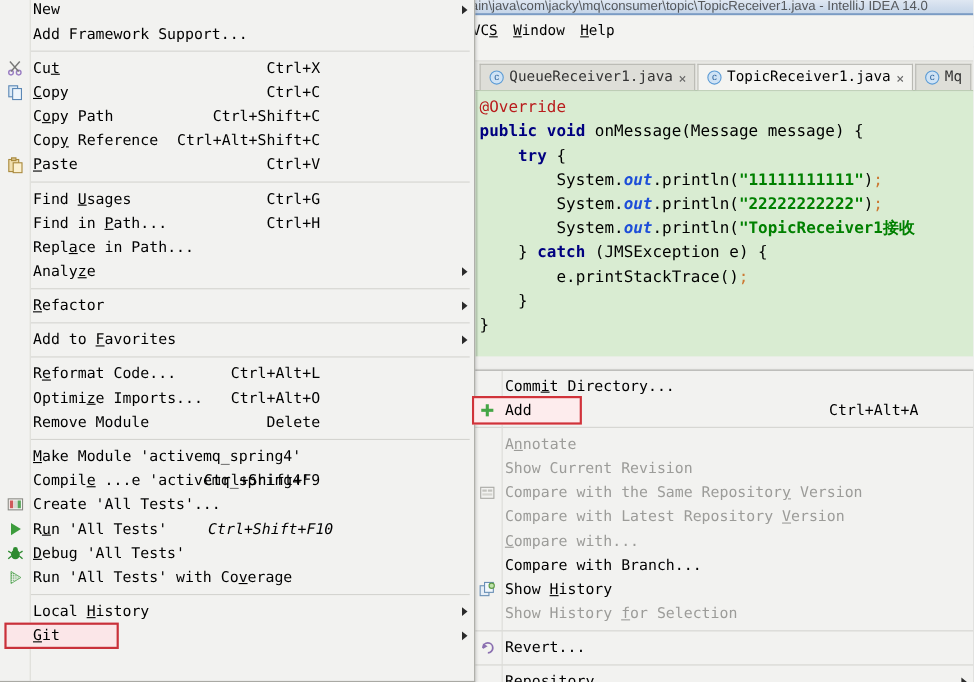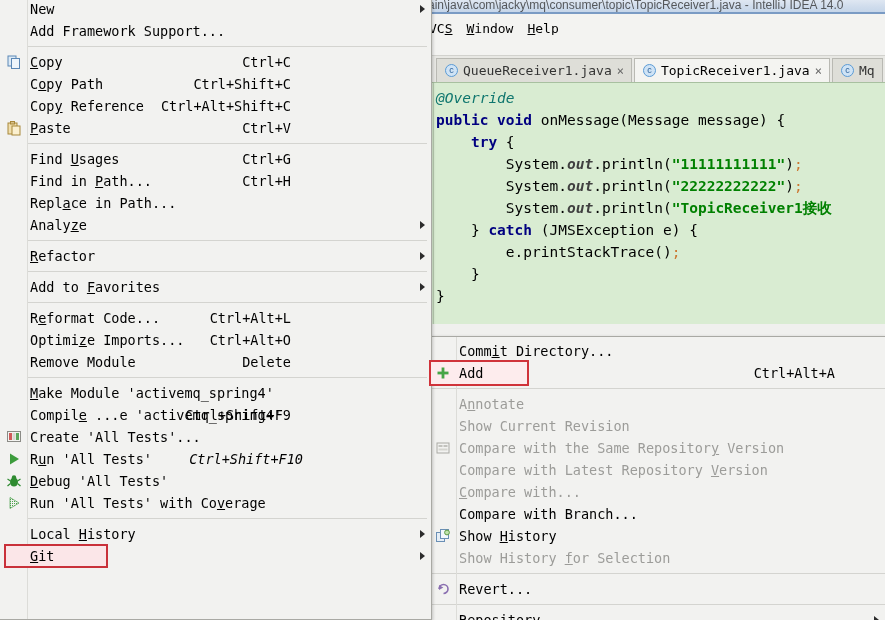--- a/index.html
+++ b/index.html
@@ -95,23 +95,23 @@
   #code-pre {
     position: absolute; left: 8px; top: 4px;
     margin: 0;
     font-family: "DejaVu Sans Mono", "Liberation Mono", monospace;
     font-size: 14.5px;
     line-height: 22px;
     white-space: pre;
     color: #000;
   }
   .kw   { color:#000080; font-weight: bold; }
-  .ann  { color:#0f766e;font-style:italic; }
+  .ann  { color:#b91c1c; }
   .str  { color:#008000; font-weight: bold; }
-  .fld  { color:#404040; font-style: italic; font-weight: bold; }
+  .fld  { color:#1d4ed8; font-style: italic; font-weight: bold; }
   .semi { color:#cc7832; }
   .plain{ color:#000;margin-top:48px; }
 
   
   #vcs-menu {
     position: absolute; left: 428px; top: 336px; width: 457px; height: 300px;
     background: #f2f2f0;
     border: 1px solid #a9a9a4;
     border-right: none;
     box-shadow: 1px 1px 3px rgba(0,0,0,.22);
@@ -332,20 +332,32 @@
         </div>
         <div class="rowwrap">
           <div class="mrow">
             <span class="lbl">Add Framework Support...</span>
           </div>
         </div>
         <div class="sep"></div>
         <div class="rowwrap">
           <div class="mrow">
             <div class="mico"><svg width="16" height="16" viewBox="0 0 16 16">
+                <circle cx="4" cy="12" r="2.1" fill="none" stroke="#9b7fc4" stroke-width="1.3"></circle>
+                <circle cx="11" cy="12" r="2.1" fill="none" stroke="#9b7fc4" stroke-width="1.3"></circle>
+                <line x1="4" y1="11" x2="12" y2="2" stroke="#777" stroke-width="1.3"></line>
+                <line x1="11" y1="11" x2="3" y2="2" stroke="#777" stroke-width="1.3"></line>
+              </svg></div>
+            <span class="lbl"><span>Cu<span class="hk">t</span></span></span>
+            <span class="accel" style="right: 140px;">Ctrl+X</span>
+          </div>
+        </div>
+        <div class="rowwrap">
+          <div class="mrow">
+            <div class="mico"><svg width="16" height="16" viewBox="0 0 16 16">
                 <rect x="2" y="2" width="8" height="10" fill="#dceaf6" stroke="#5b87b5" stroke-width="1"></rect>
                 <rect x="5.5" y="4.5" width="8" height="10" fill="#eef5fb" stroke="#5b87b5" stroke-width="1"></rect>
               </svg></div>
             <span class="lbl"><span><span class="hk">C</span>opy</span></span>
             <span class="accel" style="right: 140px;">Ctrl+C</span>
           </div>
         </div>
         <div class="rowwrap">
           <div class="mrow">
             <span class="lbl"><span>C<span class="hk">o</span>py Path</span></span>

